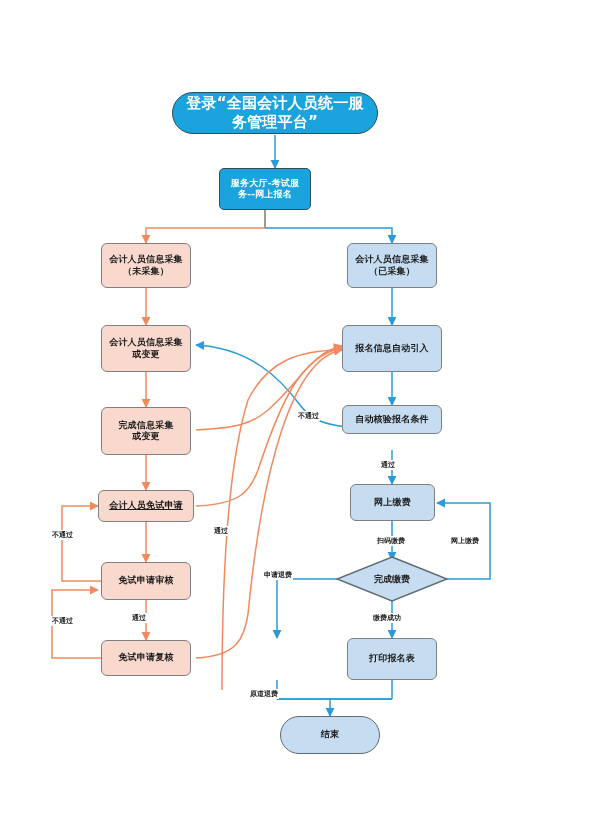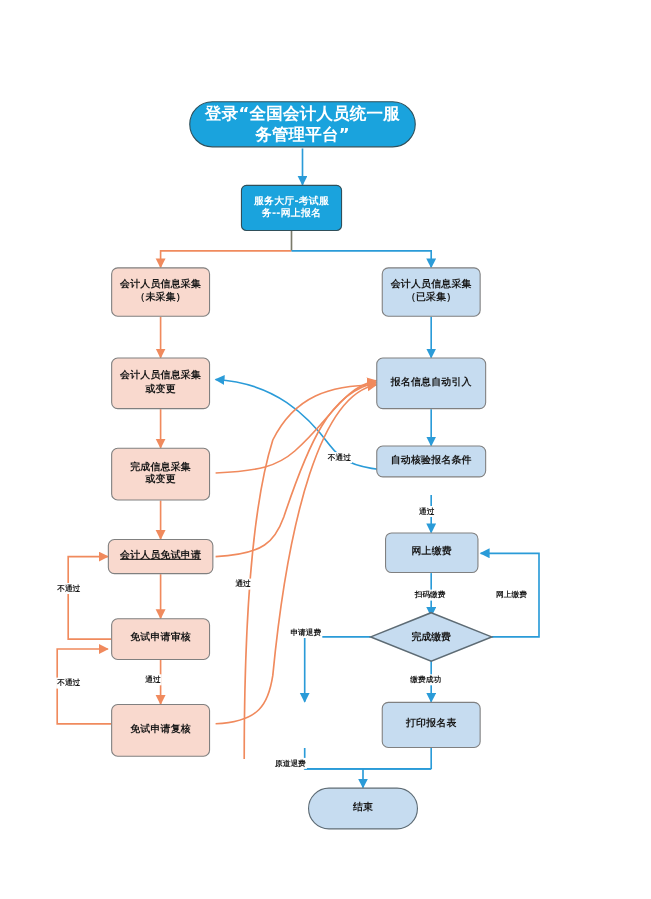--- a/index.html
+++ b/index.html
@@ -128,21 +128,21 @@
   </div>
 
   <div class="node nd-rect nd-pink" style="left:101px;top:562px;width:90px;height:38px;font-size:9px;">
     <span>免试申请审核</span>
   </div>
 
   <div class="diamond" style="left:337px;top:557px;width:110px;height:44px;">
     <div class="dtext">完成缴费</div>
   </div>
 
-  <div class="node nd-rect nd-pink" style="left:101px;top:640px;width:90px;height:48px;font-size:9px;">
+  <div class="node nd-rect nd-pink" style="left:101px;top:640px;width:90px;height:36px;font-size:9px;">
     <span>免试申请复核</span>
   </div>
 
 
   <div class="node nd-end" style="left:280px;top:716px;width:100px;height:38px;font-size:9px;">
     <span>结束</span>
   </div>
 
   <div class="node nd-rect nd-blue" style="left:347px;top:638px;width:90px;height:42px;font-size:9px;">
     <span>打印报名表</span>

